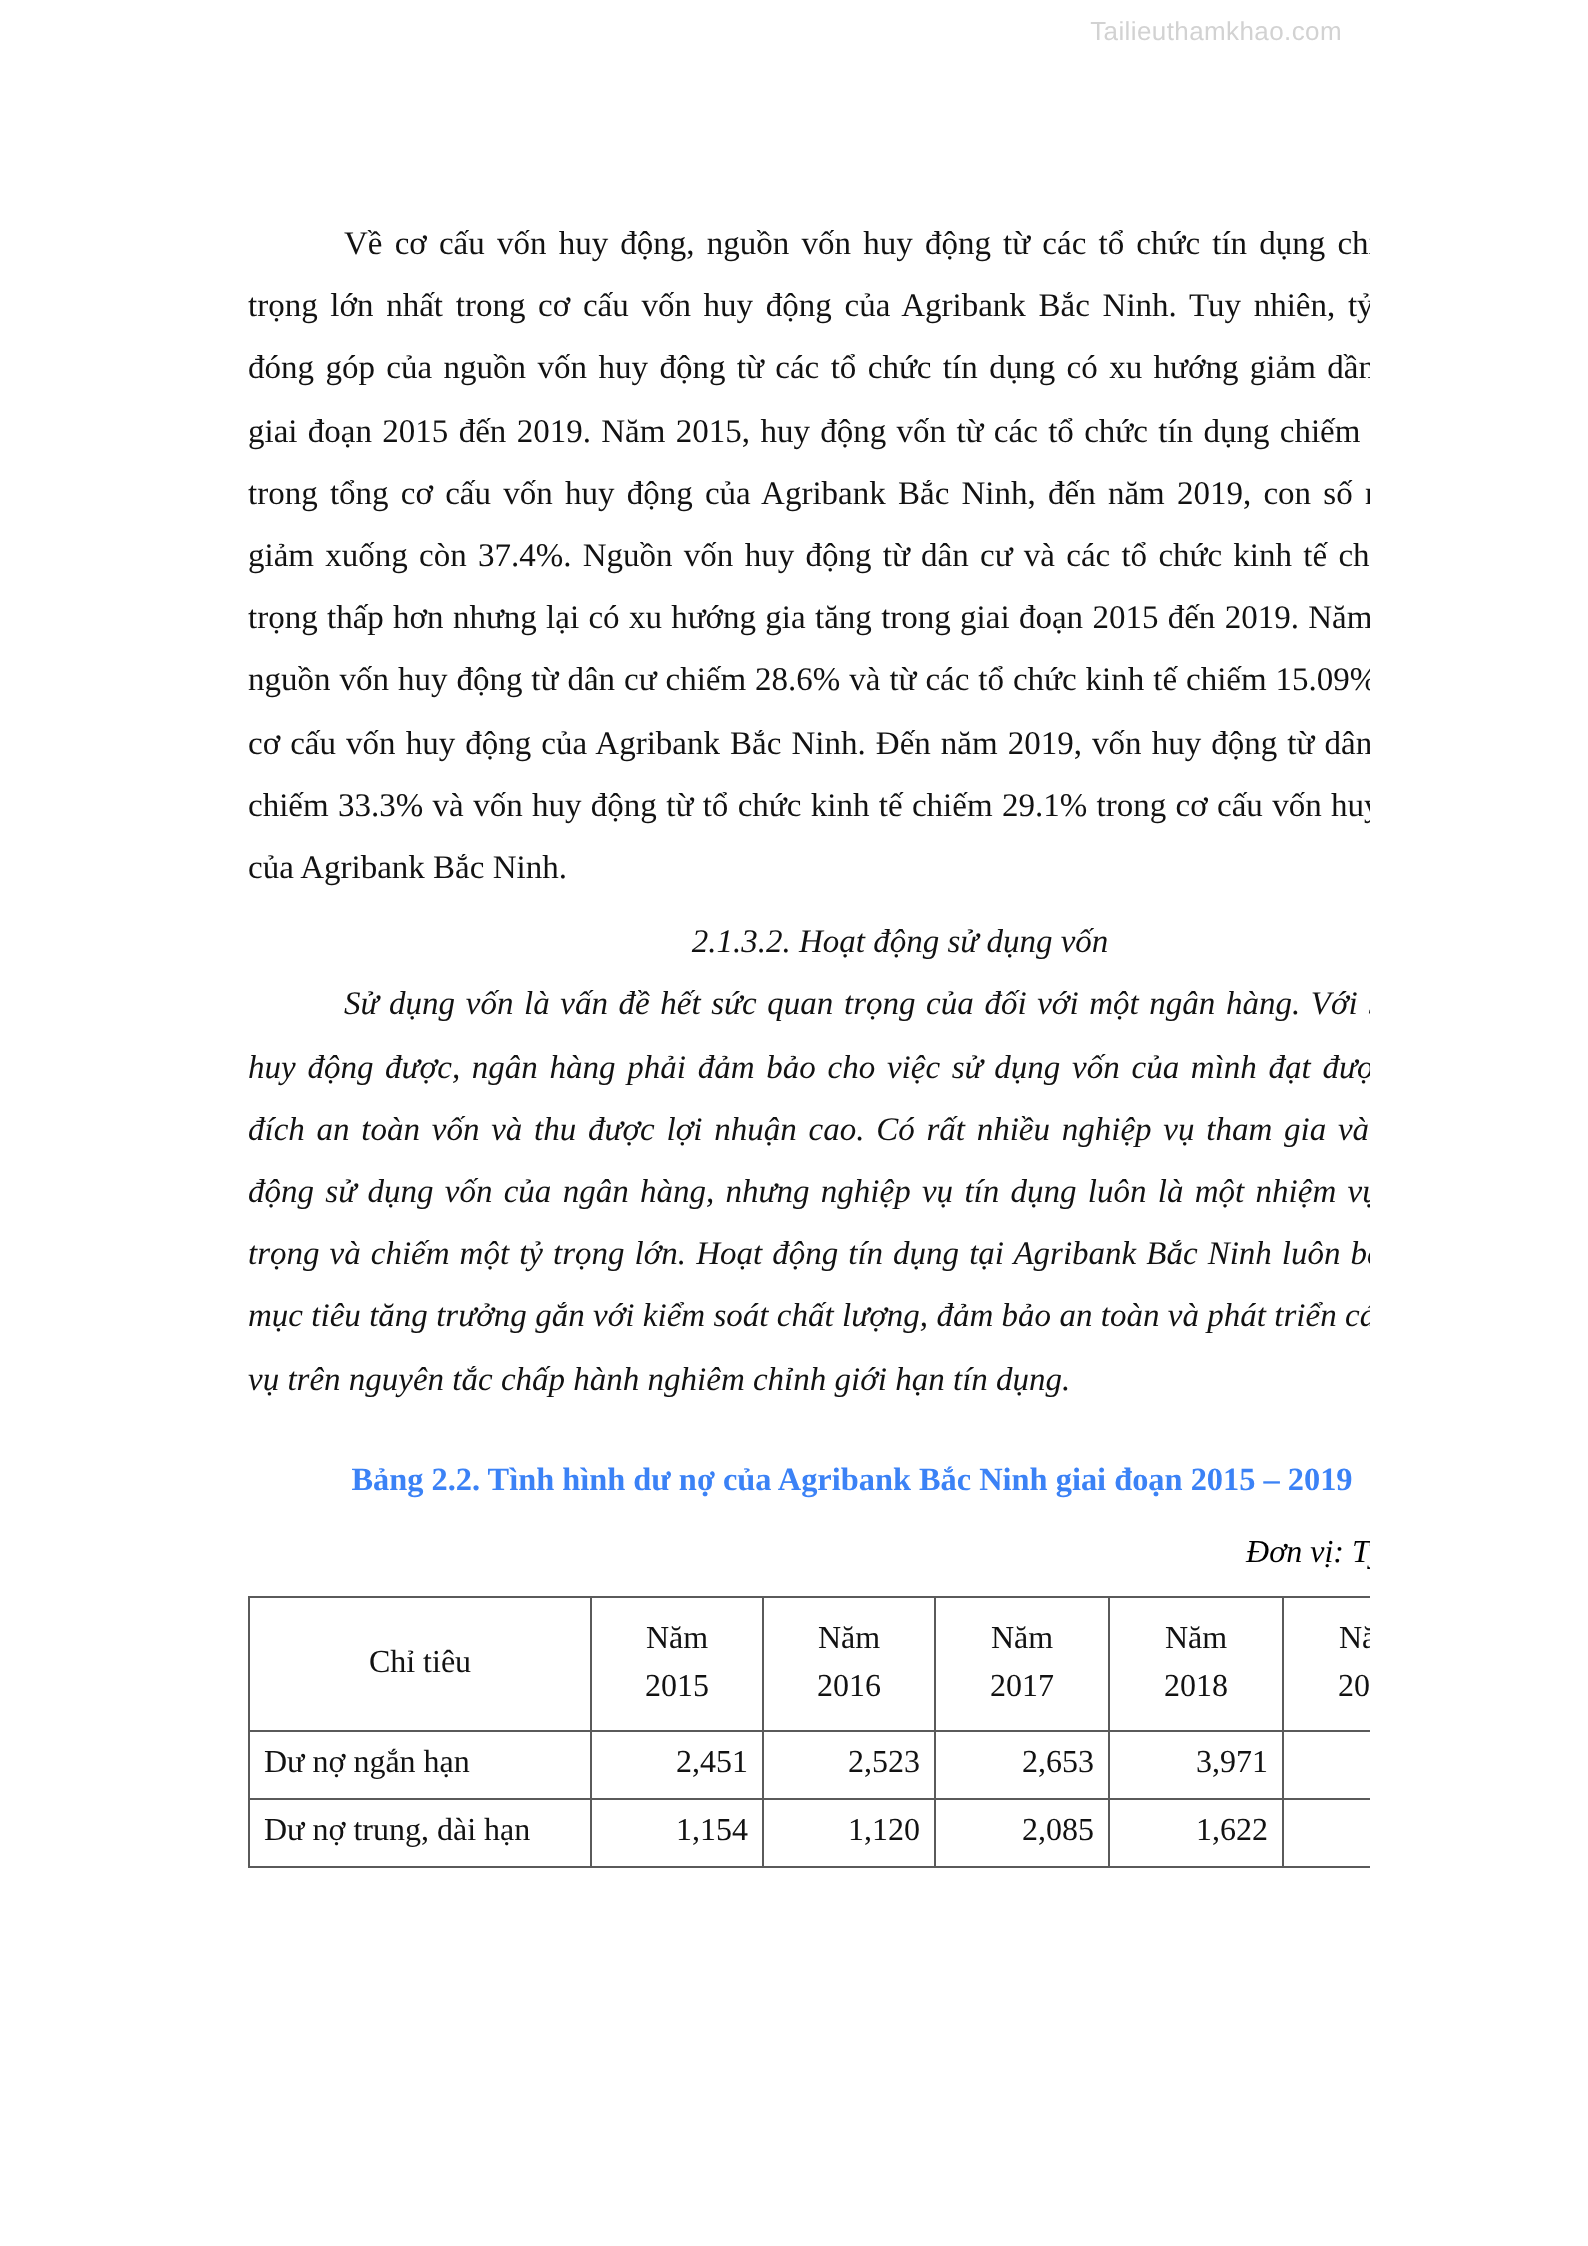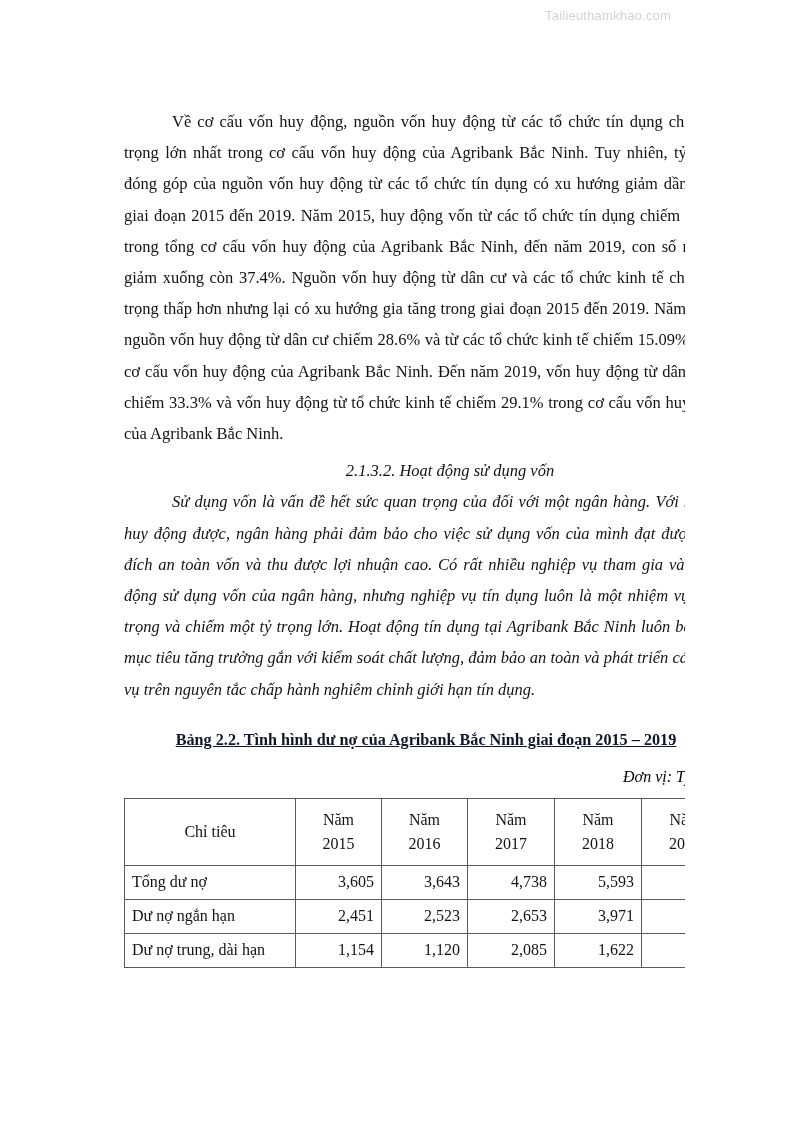--- a/index.html
+++ b/index.html
@@ -69,22 +69,21 @@
     text-indent: 48px;
     color: #121212;
     text-align: center;
   }
   .table-caption {
     margin: 22px 0 0 0;
     text-align: center;
     font-size: 16.2px;
     font-weight: bold;
     line-height: 26px;
-    color: #0f172a;
-    text-decoration: underline;
+    color: #3b82f6;
   }
   .unit-line {
     margin: 12px 0 0 0;
     text-align: right;
     font-size: 16px;
     font-style: italic;
     line-height: 24px;
     color: #000000;
   }
   table.data-table {
@@ -176,28 +175,20 @@
             <span class="yr-l2">2017</span>
           </td>
           <td class="head-year">
             <span class="yr-l1">Năm</span>
             <span class="yr-l2">2018</span>
           </td>
           <td class="head-year">
             <span class="yr-l1">Năm</span>
             <span class="yr-l2">2019</span>
           </td>
-        </tr>
-        <tr>
-          <td class="row-label">Tổng dư nợ</td>
-          <td class="num">3,605</td>
-          <td class="num">3,643</td>
-          <td class="num">4,738</td>
-          <td class="num">5,593</td>
-          <td class="num">5,463</td>
         </tr>
         <tr>
           <td class="row-label">Dư nợ ngắn hạn</td>
           <td class="num">2,451</td>
           <td class="num">2,523</td>
           <td class="num">2,653</td>
           <td class="num">3,971</td>
           <td class="num">3,622</td>
         </tr>
         <tr>

